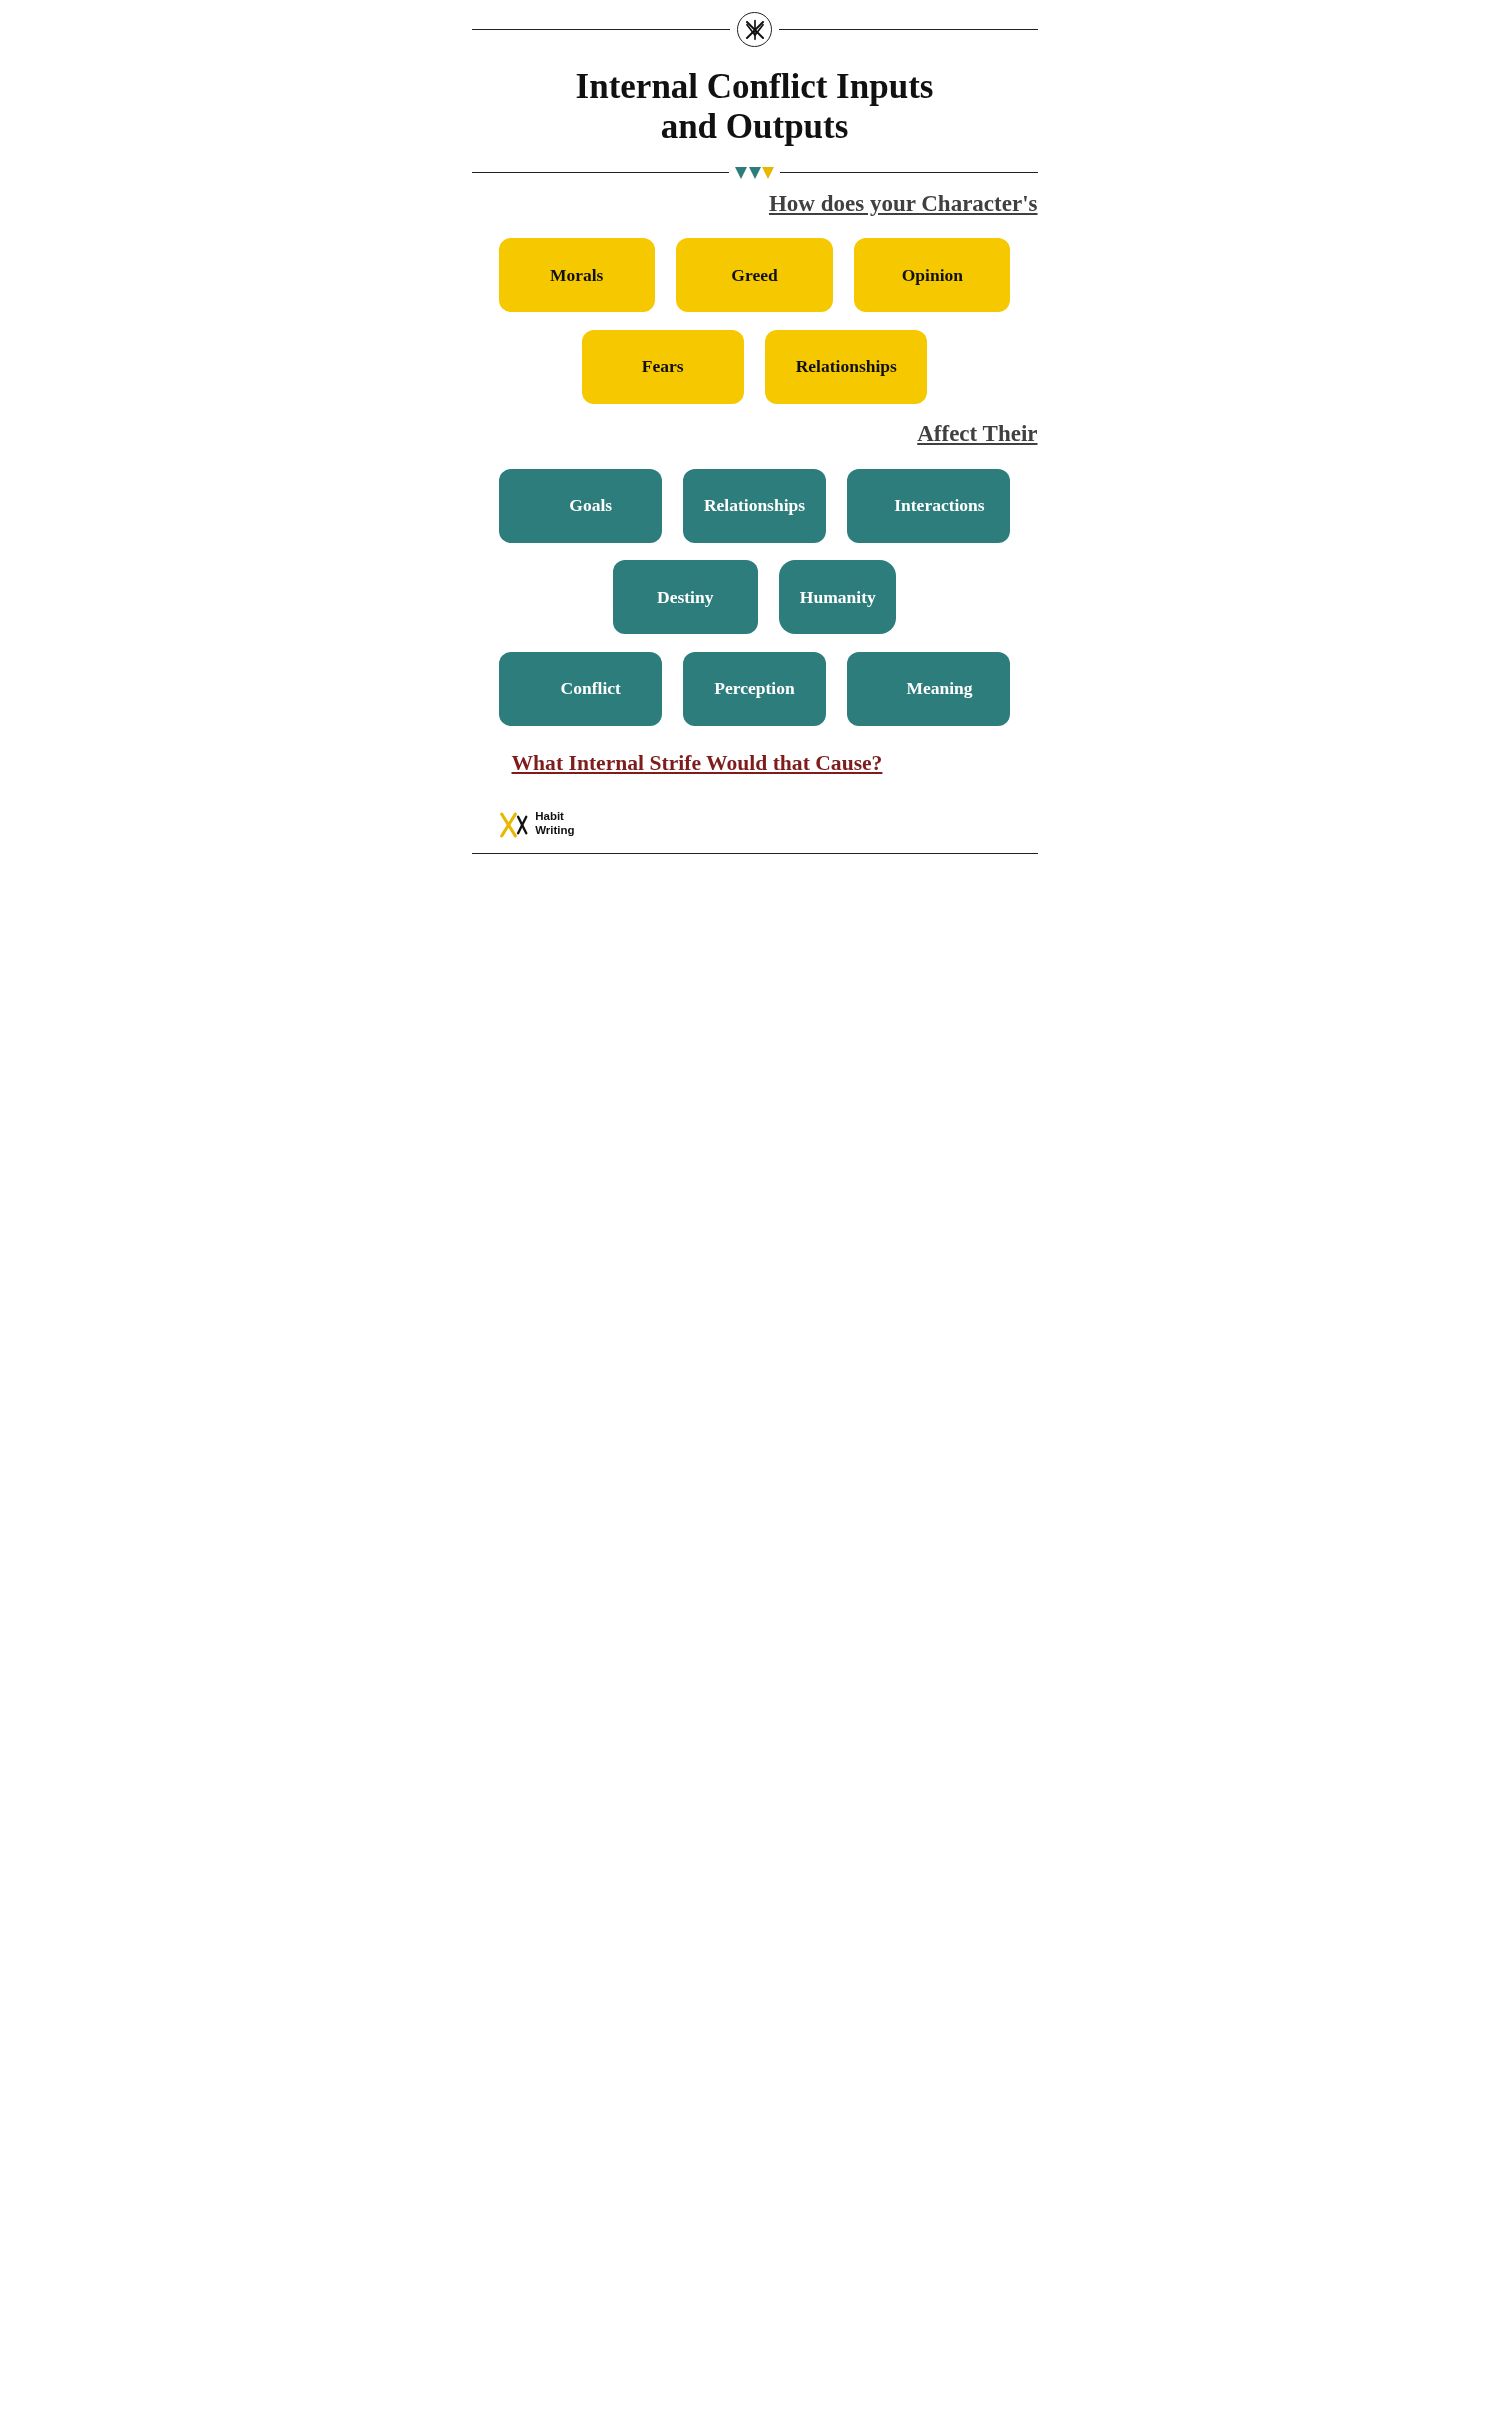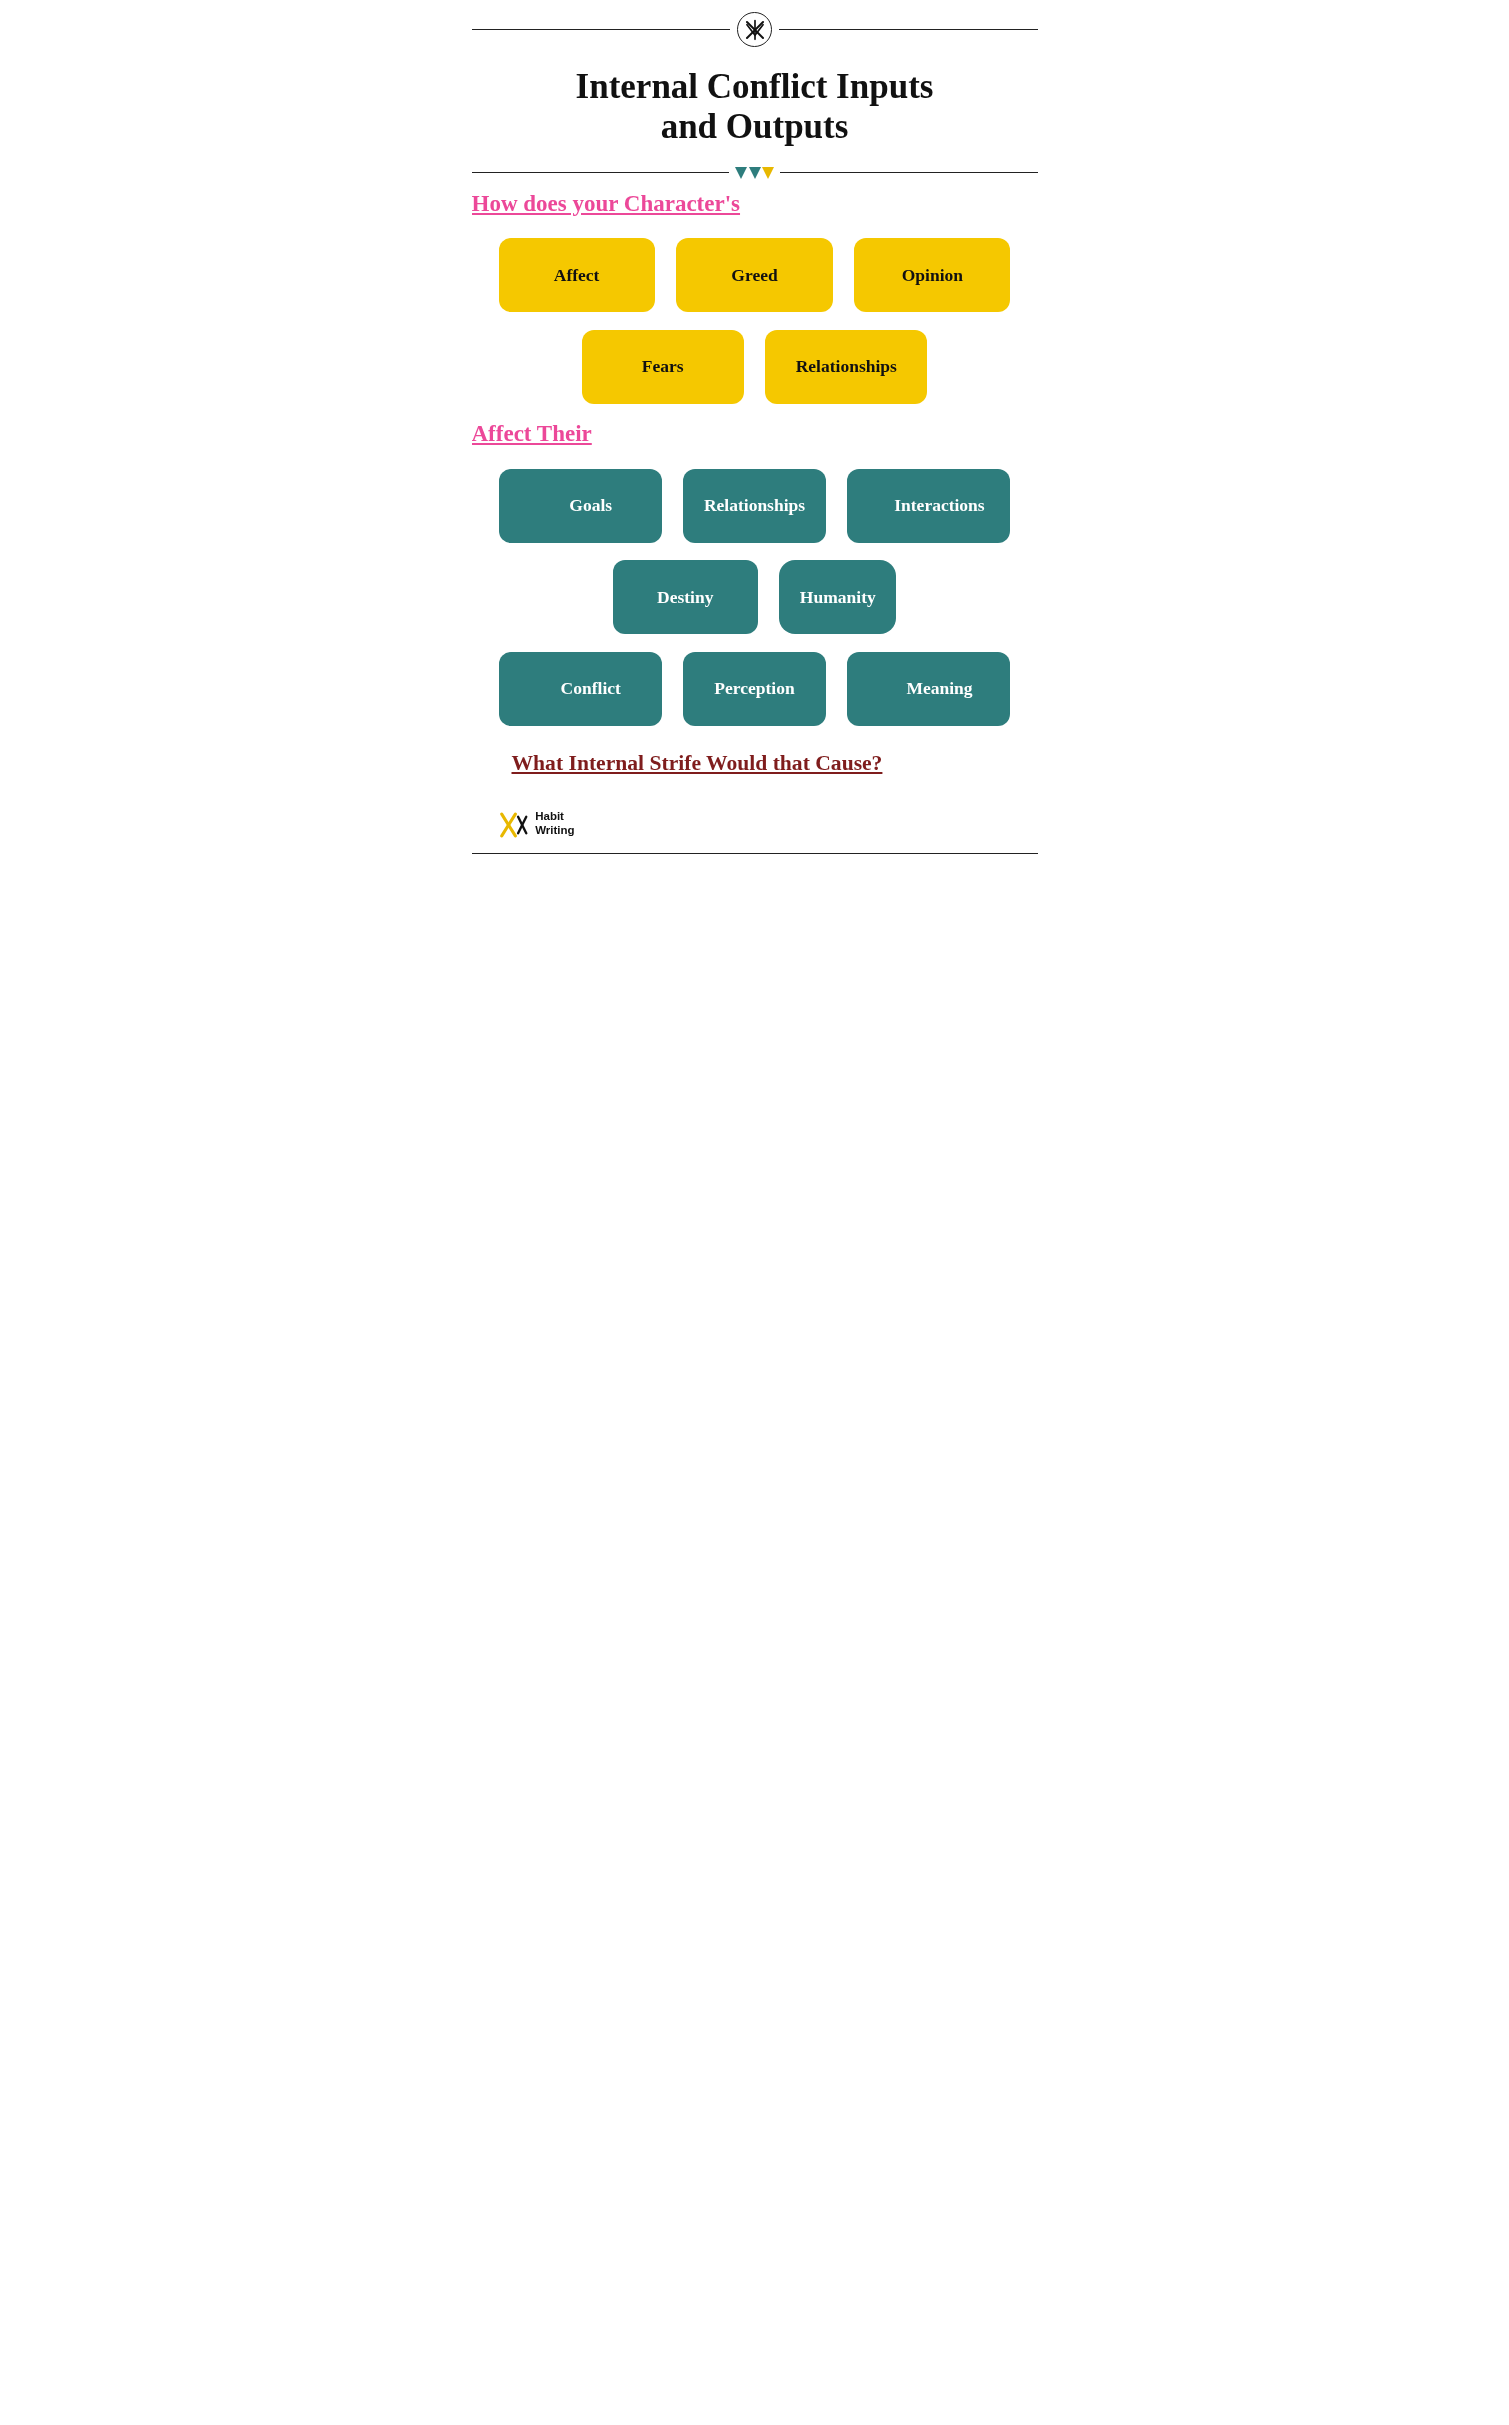--- a/index.html
+++ b/index.html
@@ -87,24 +87,24 @@
     }
     .arrow-down-gold {
       width: 0; height: 0;
       border-left: 6.7px solid transparent;
       border-right: 6.7px solid transparent;
       border-top: 12px solid #e8b800;
     }
 
     
     .section-heading {
-      text-align: left;
+      text-align: right;
       font-size: 23px;
       font-weight: bold;
-      color: #ec4899;
+      color: #404040;
       text-decoration: underline;
       margin: 12px 0 21.6px 0;
       font-family: 'Georgia', serif;
     }
 
     
     .grid-row {
       display: flex;
       justify-content: center;
       gap: 21.6px;
@@ -239,21 +239,21 @@
       <div class="arrow-down"></div>
       <div class="arrow-down-gold"></div>
     </div>
     <div class="h-line"></div>
   </div>
 
   <div class="section-heading">How does your Character's</div>
 
   <div class="grid-row">
     <div class="box-yellow wide">
-      <span>Affect</span>
+      <span>Morals</span>
     </div>
     <div class="box-yellow med">
       <span>Greed</span>
     </div>
     <div class="box-yellow wide">
       <span>Opinion</span>
     </div>
   </div>
 
   <div class="grid-row">

